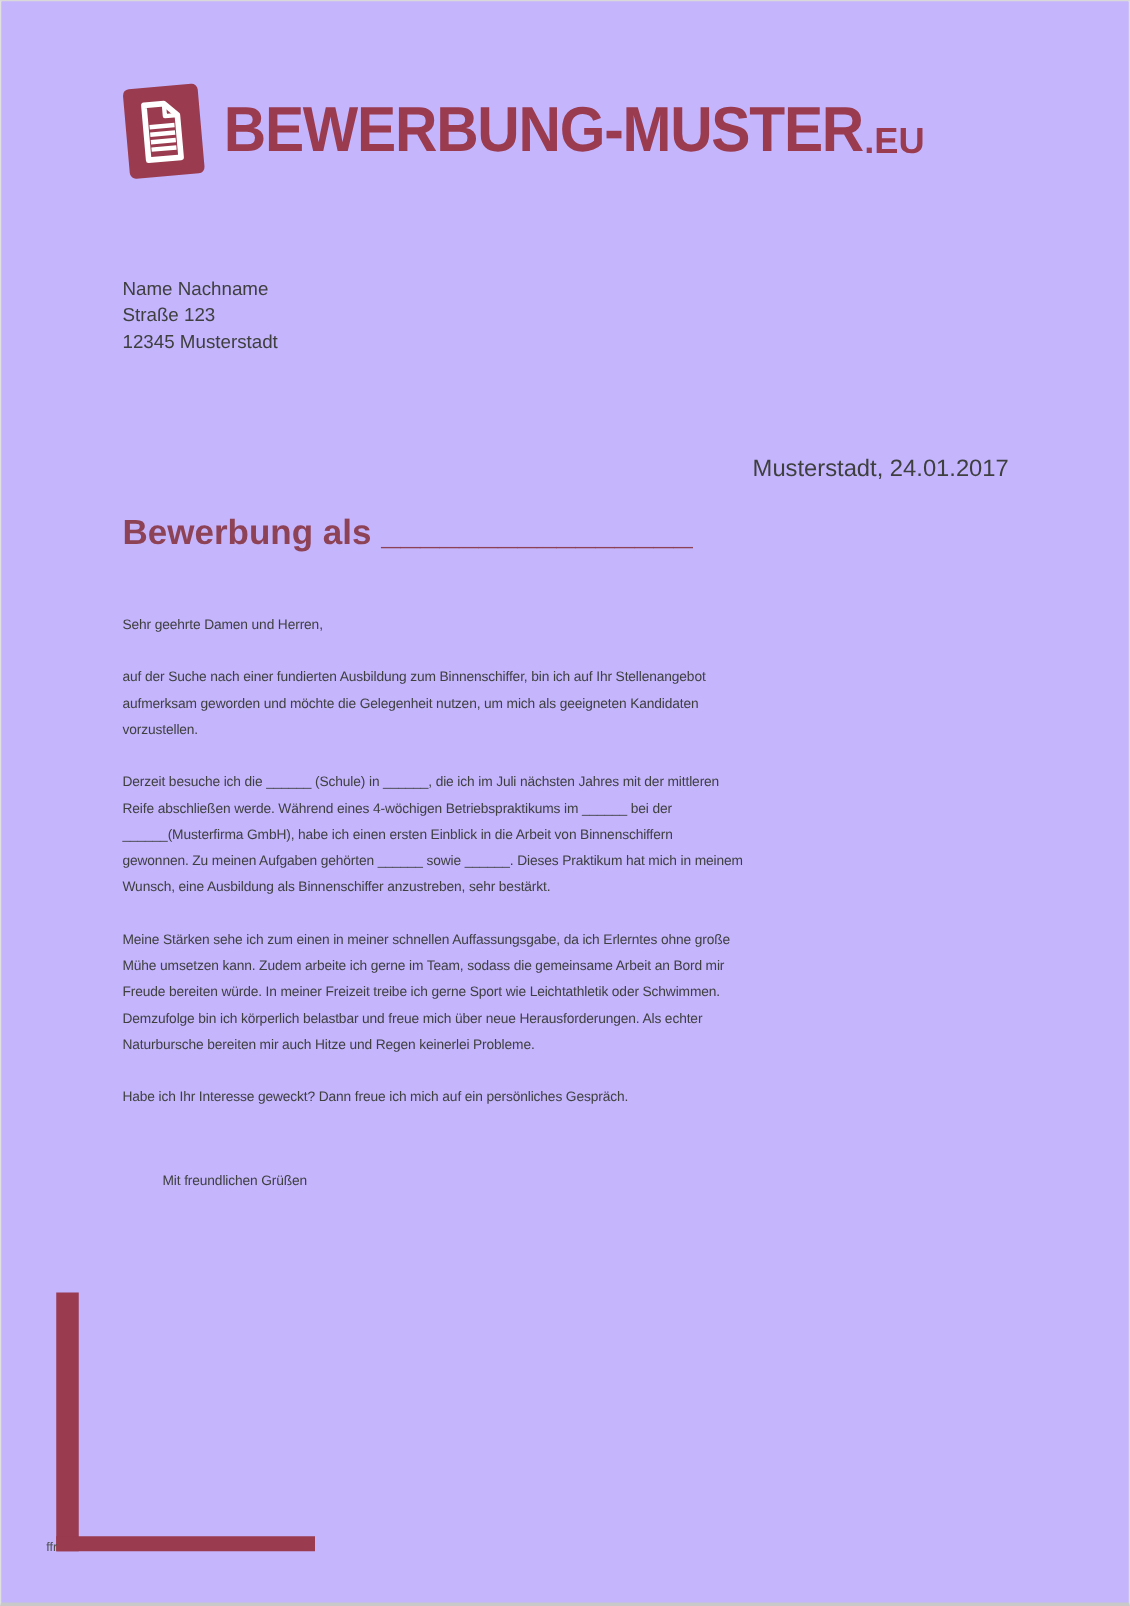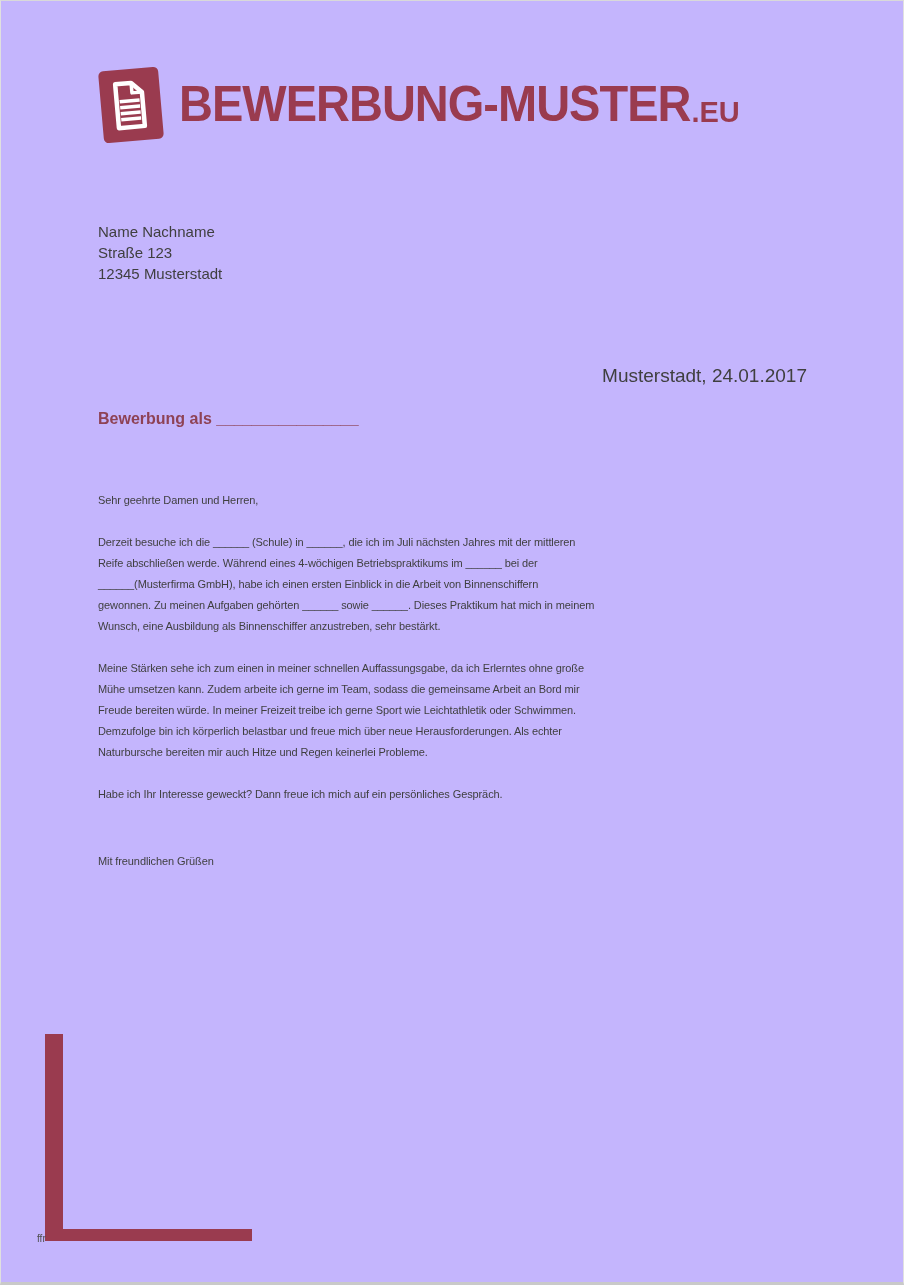--- a/index.html
+++ b/index.html
@@ -63,21 +63,21 @@
   .dateline {
     position: absolute;
     right: 96px;
     top: 364px;
     font-size: 19px;
     line-height: 21px;
   }
   .subject-block { position: absolute; left: 97px; top: 409px; }
   .subject {
     margin: 0;
-    font-size: 16px;
+    font-size: 28px;
     font-weight: 700;
     color: #8e4255;
     letter-spacing: 0;
     white-space: nowrap;
   }
   .reference {
     margin: 5px 0 0 0;
     font-size: 15px;
     line-height: 18px;
   }
@@ -85,21 +85,21 @@
   .body-text {
     position: absolute;
     left: 97px;
     top: 489px;
     width: 772px;
     font-size: 11px;
     line-height: 21px;
     letter-spacing: -0.1px;
   }
   .para { margin: 0 0 21px 0; white-space: pre-line; }
-  .para.signoff { margin-top: 46px; margin-bottom: 0; }
+  .para.signoff { margin-top: 46px; margin-bottom: 0; margin-left: 32px; }
 
   
   .bar-vertical {
     position: absolute;
     left: 44px;
     top: 1033px;
     width: 18px;
     height: 207px;
     background: #9a3b4f;
   }
@@ -151,20 +151,23 @@
 12345 Musterstadt</div>
 
   <div class="dateline">Musterstadt, 24.01.2017</div>
 
   <div class="subject-block">
     <h1 class="subject">Bewerbung als ________________</h1>
   </div>
 
   <div class="body-text">
     <p class="para">Sehr geehrte Damen und Herren,</p>
+    <p class="para">auf der Suche nach einer fundierten Ausbildung zum Binnenschiffer, bin ich auf Ihr Stellenangebot
+aufmerksam geworden und möchte die Gelegenheit nutzen, um mich als geeigneten Kandidaten
+vorzustellen.</p>
     <p class="para">Derzeit besuche ich die ______ (Schule) in ______, die ich im Juli nächsten Jahres mit der mittleren
 Reife abschließen werde. Während eines 4-wöchigen Betriebspraktikums im ______ bei der
 ______(Musterfirma GmbH), habe ich einen ersten Einblick in die Arbeit von Binnenschiffern
 gewonnen. Zu meinen Aufgaben gehörten ______ sowie ______. Dieses Praktikum hat mich in meinem
 Wunsch, eine Ausbildung als Binnenschiffer anzustreben, sehr bestärkt.</p>
     <p class="para">Meine Stärken sehe ich zum einen in meiner schnellen Auffassungsgabe, da ich Erlerntes ohne große
 Mühe umsetzen kann. Zudem arbeite ich gerne im Team, sodass die gemeinsame Arbeit an Bord mir
 Freude bereiten würde. In meiner Freizeit treibe ich gerne Sport wie Leichtathletik oder Schwimmen.
 Demzufolge bin ich körperlich belastbar und freue mich über neue Herausforderungen. Als echter
 Naturbursche bereiten mir auch Hitze und Regen keinerlei Probleme.</p>

